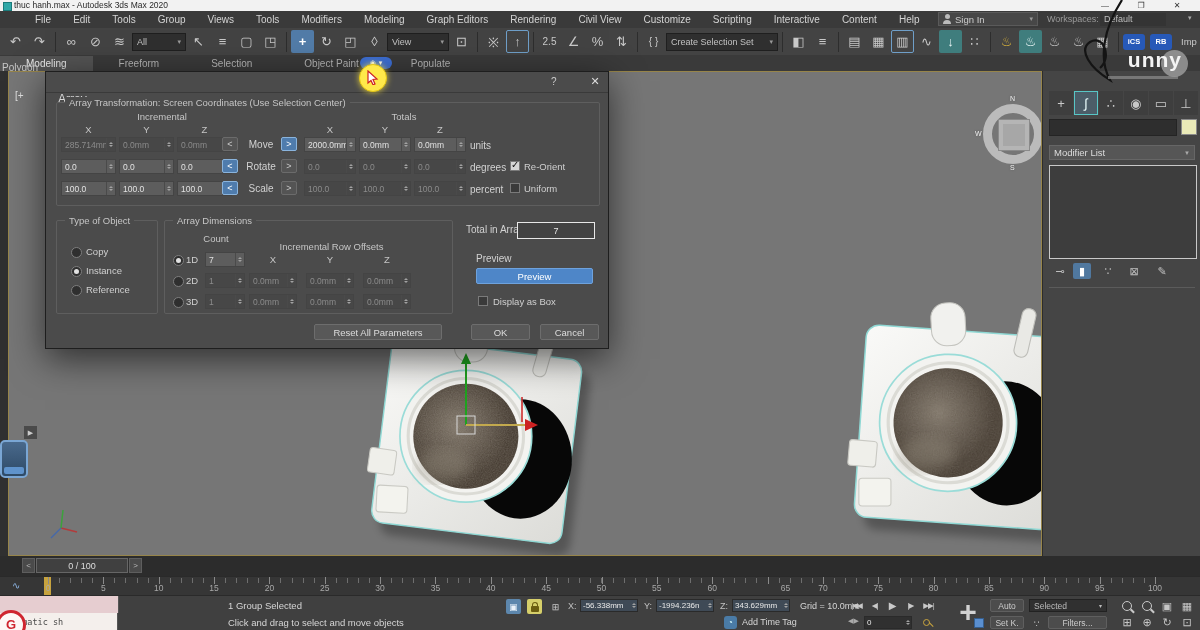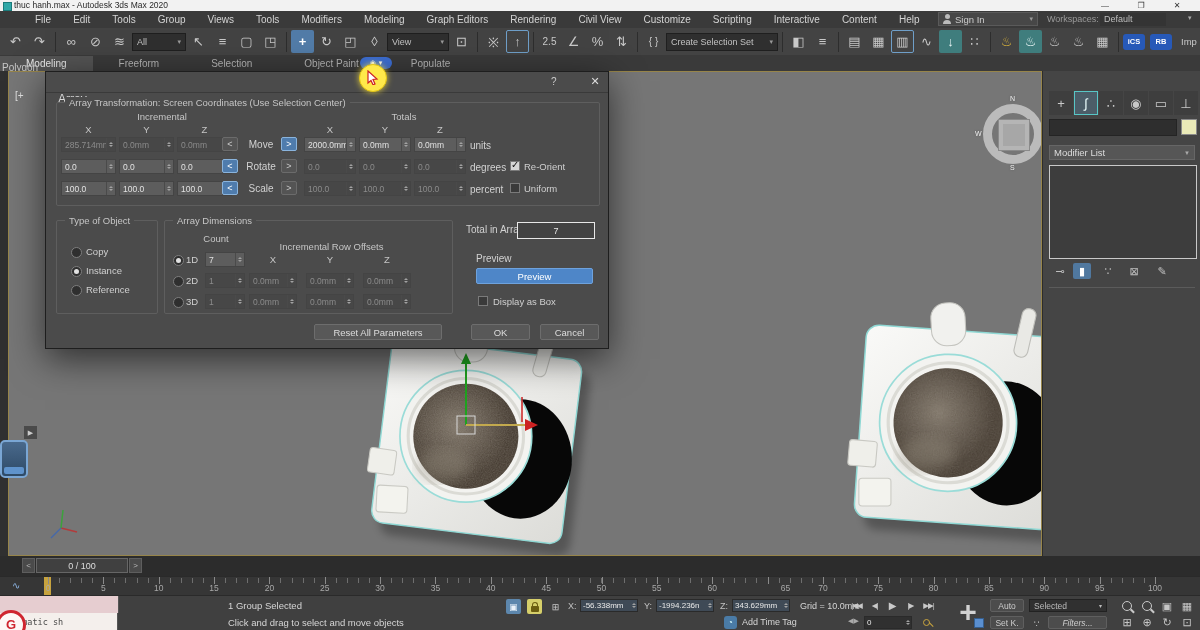--- a/index.html
+++ b/index.html
@@ -641,30 +641,38 @@
     <span class="pbtn" style="left:920px;">▶▶|</span>
 
     <div id="bigplus">+<i></i></div>
     <div class="sbtn" style="left:990px;top:3px;width:34px;">Auto</div>
     <div class="sdd" style="left:1029px;top:3px;width:78px;">
       <span>Selected</span>
         <span style="font-size:6px;">▾</span>
     </div>
     <div class="sbtn" style="left:990px;top:20px;width:34px;">Set K.</div>
     <span class="stile" style="left:1029px;top:20px;color:#c6c6c6;">∵</span>
-    <div class="sbtn" style="left:1048px;top:20px;width:59px;font-style:italic;">Filters...</div>
+    <div class="sbtn" style="left:1048px;top:20px;width:59px;">Filters...</div>
 
     <span class="nico" style="left:1118px;top:2px;">
         <span class="mag"></span>
       </span>
     <span class="nico" style="left:1138px;top:2px;">
         <span class="mag"></span>
       </span>
     <span class="nico" style="left:1158px;top:2px;">▣</span>
     <span class="nico" style="left:1178px;top:2px;">▦</span>
     <span class="nico" style="left:1118px;top:18px;">⊞</span>
     <span class="nico" style="left:1138px;top:18px;">⊕</span>
     <span class="nico" style="left:1158px;top:18px;">↻</span>
     <span class="nico" style="left:1178px;top:18px;">⊡</span>
   </div>
 
+  <div class="abs" id="bunny">
+    <svg width="130" height="92">
+      <path d="M52,0 C34,28 28,58 40,80 C20,68 8,50 20,42 C34,34 42,58 30,68" stroke="#141414" fill="none" stroke-width="2.2"></path>
+    </svg>
+    <div id="bunnycircle"></div>
+    <span id="bunnytext">unny</span>
+    <div id="bunnytag"></div>
+  </div>
 
 </div>
 
 </body></html>

